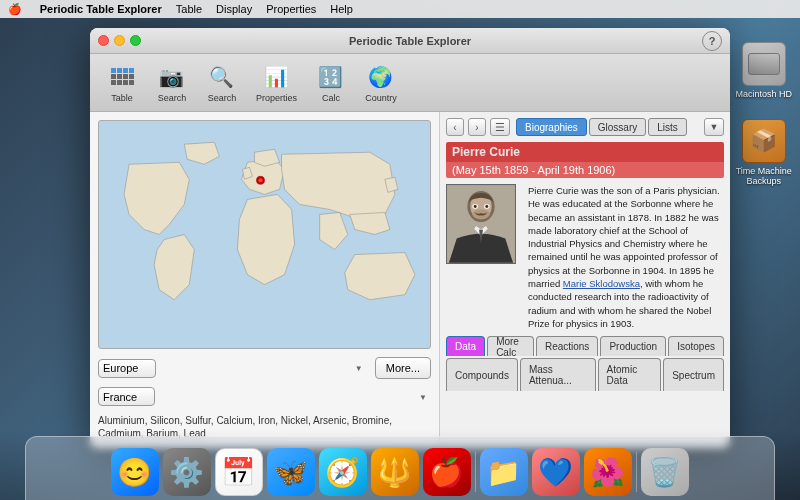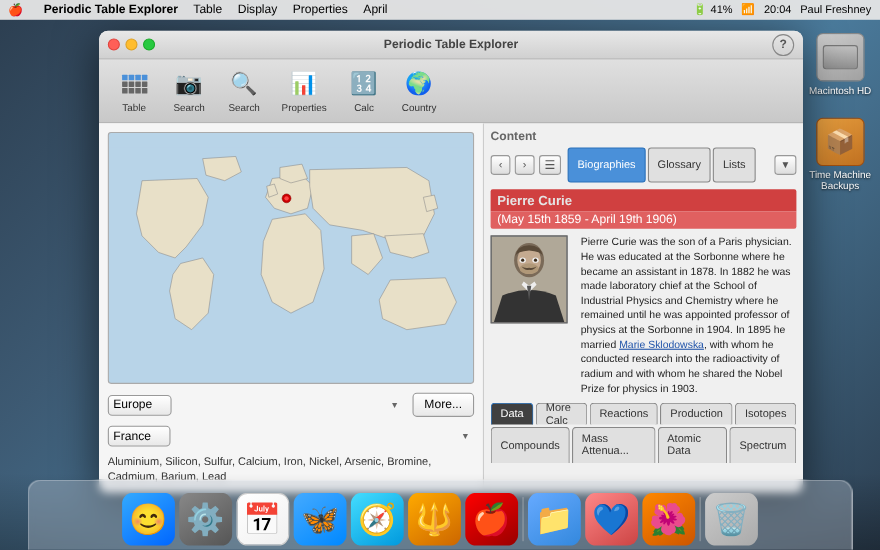--- a/index.html
+++ b/index.html
@@ -58,21 +58,21 @@
       display: flex;
       align-items: center;
       gap: 8px;
       font-size: 10px;
       color: #000;
     }
 
     
     .desktop-icons {
       position: absolute;
-      top: 30px;
+      top: 42px;
       right: 8px;
       display: flex;
       flex-direction: column;
       gap: 20px;
       align-items: center;
     }
     .desktop-icon {
       display: flex;
       flex-direction: column;
       align-items: center;
@@ -361,21 +361,21 @@
       cursor: pointer;
       color: #555;
     }
     .nav-tabs {
       display: flex;
       gap: 2px;
       margin-left: 2px;
     }
     .nav-tab {
       padding: 1px 8px;
-      height: 32px;
+      height: 18px;
       border-radius: 3px;
       font-size: 10px;
       cursor: pointer;
       display: flex;
       align-items: center;
       border: 1px solid #888;
       background: #e0e0e0;
       color: #333;
     }
     .nav-tab.active {
@@ -465,21 +465,21 @@
       font-size: 10px;
       cursor: pointer;
       display: flex;
       align-items: center;
       border: 1px solid #888;
       border-bottom: none;
       background: #e0e0e0;
       color: #333;
     }
     .bottom-tab.active {
-      background: #404040;
+      background: #d946ef;
       border-color: #2a70b9;
       color: #fff;
     }
     .bottom-tabs-row2 {
       display: flex;
       gap: 2px;
     }
     .bottom-tab2 {
       padding: 16px 8px;
       height: 32px;
@@ -560,27 +560,21 @@
 
 <div class="desktop">
 
   <div class="menubar">
     <div class="menubar-left">
       <span class="menubar-item apple-logo">🍎</span>
       <span class="menubar-item bold">Periodic Table Explorer</span>
       <span class="menubar-item">Table</span>
       <span class="menubar-item">Display</span>
       <span class="menubar-item">Properties</span>
-      <span class="menubar-item">April</span>
-    </div>
-    <div class="menubar-right">
-      <span>🔋 41%</span>
-      <span>📶</span>
-      <span>20:04</span>
-      <span>Paul Freshney</span>
+      <span class="menubar-item">Help</span>
     </div>
   </div>
 
   <div class="desktop-icons">
     <div class="desktop-icon">
       <div class="hd-icon"></div>
       <span class="icon-label">Macintosh HD</span>
     </div>
     <div class="desktop-icon">
       <div class="tm-icon">📦</div>
@@ -700,21 +694,20 @@
             <select class="map-select">
               <option>France</option>
             </select>
             <span class="select-arrow">▼</span>
           </div>
         </div>
         <div class="map-elements-text">Aluminium, Silicon, Sulfur, Calcium, Iron, Nickel, Arsenic, Bromine, Cadmium, Barium, Lead</div>
       </div>
 
       <div class="right-panel">
-        <div class="content-header">Content</div>
 
         <div class="content-nav">
           <div class="nav-arrow">‹</div>
           <div class="nav-arrow">›</div>
           <div class="nav-calendar">☰</div>
           <div class="nav-tabs">
             <div class="nav-tab active">Biographies</div>
             <div class="nav-tab">Glossary</div>
             <div class="nav-tab">Lists</div>
           </div>

